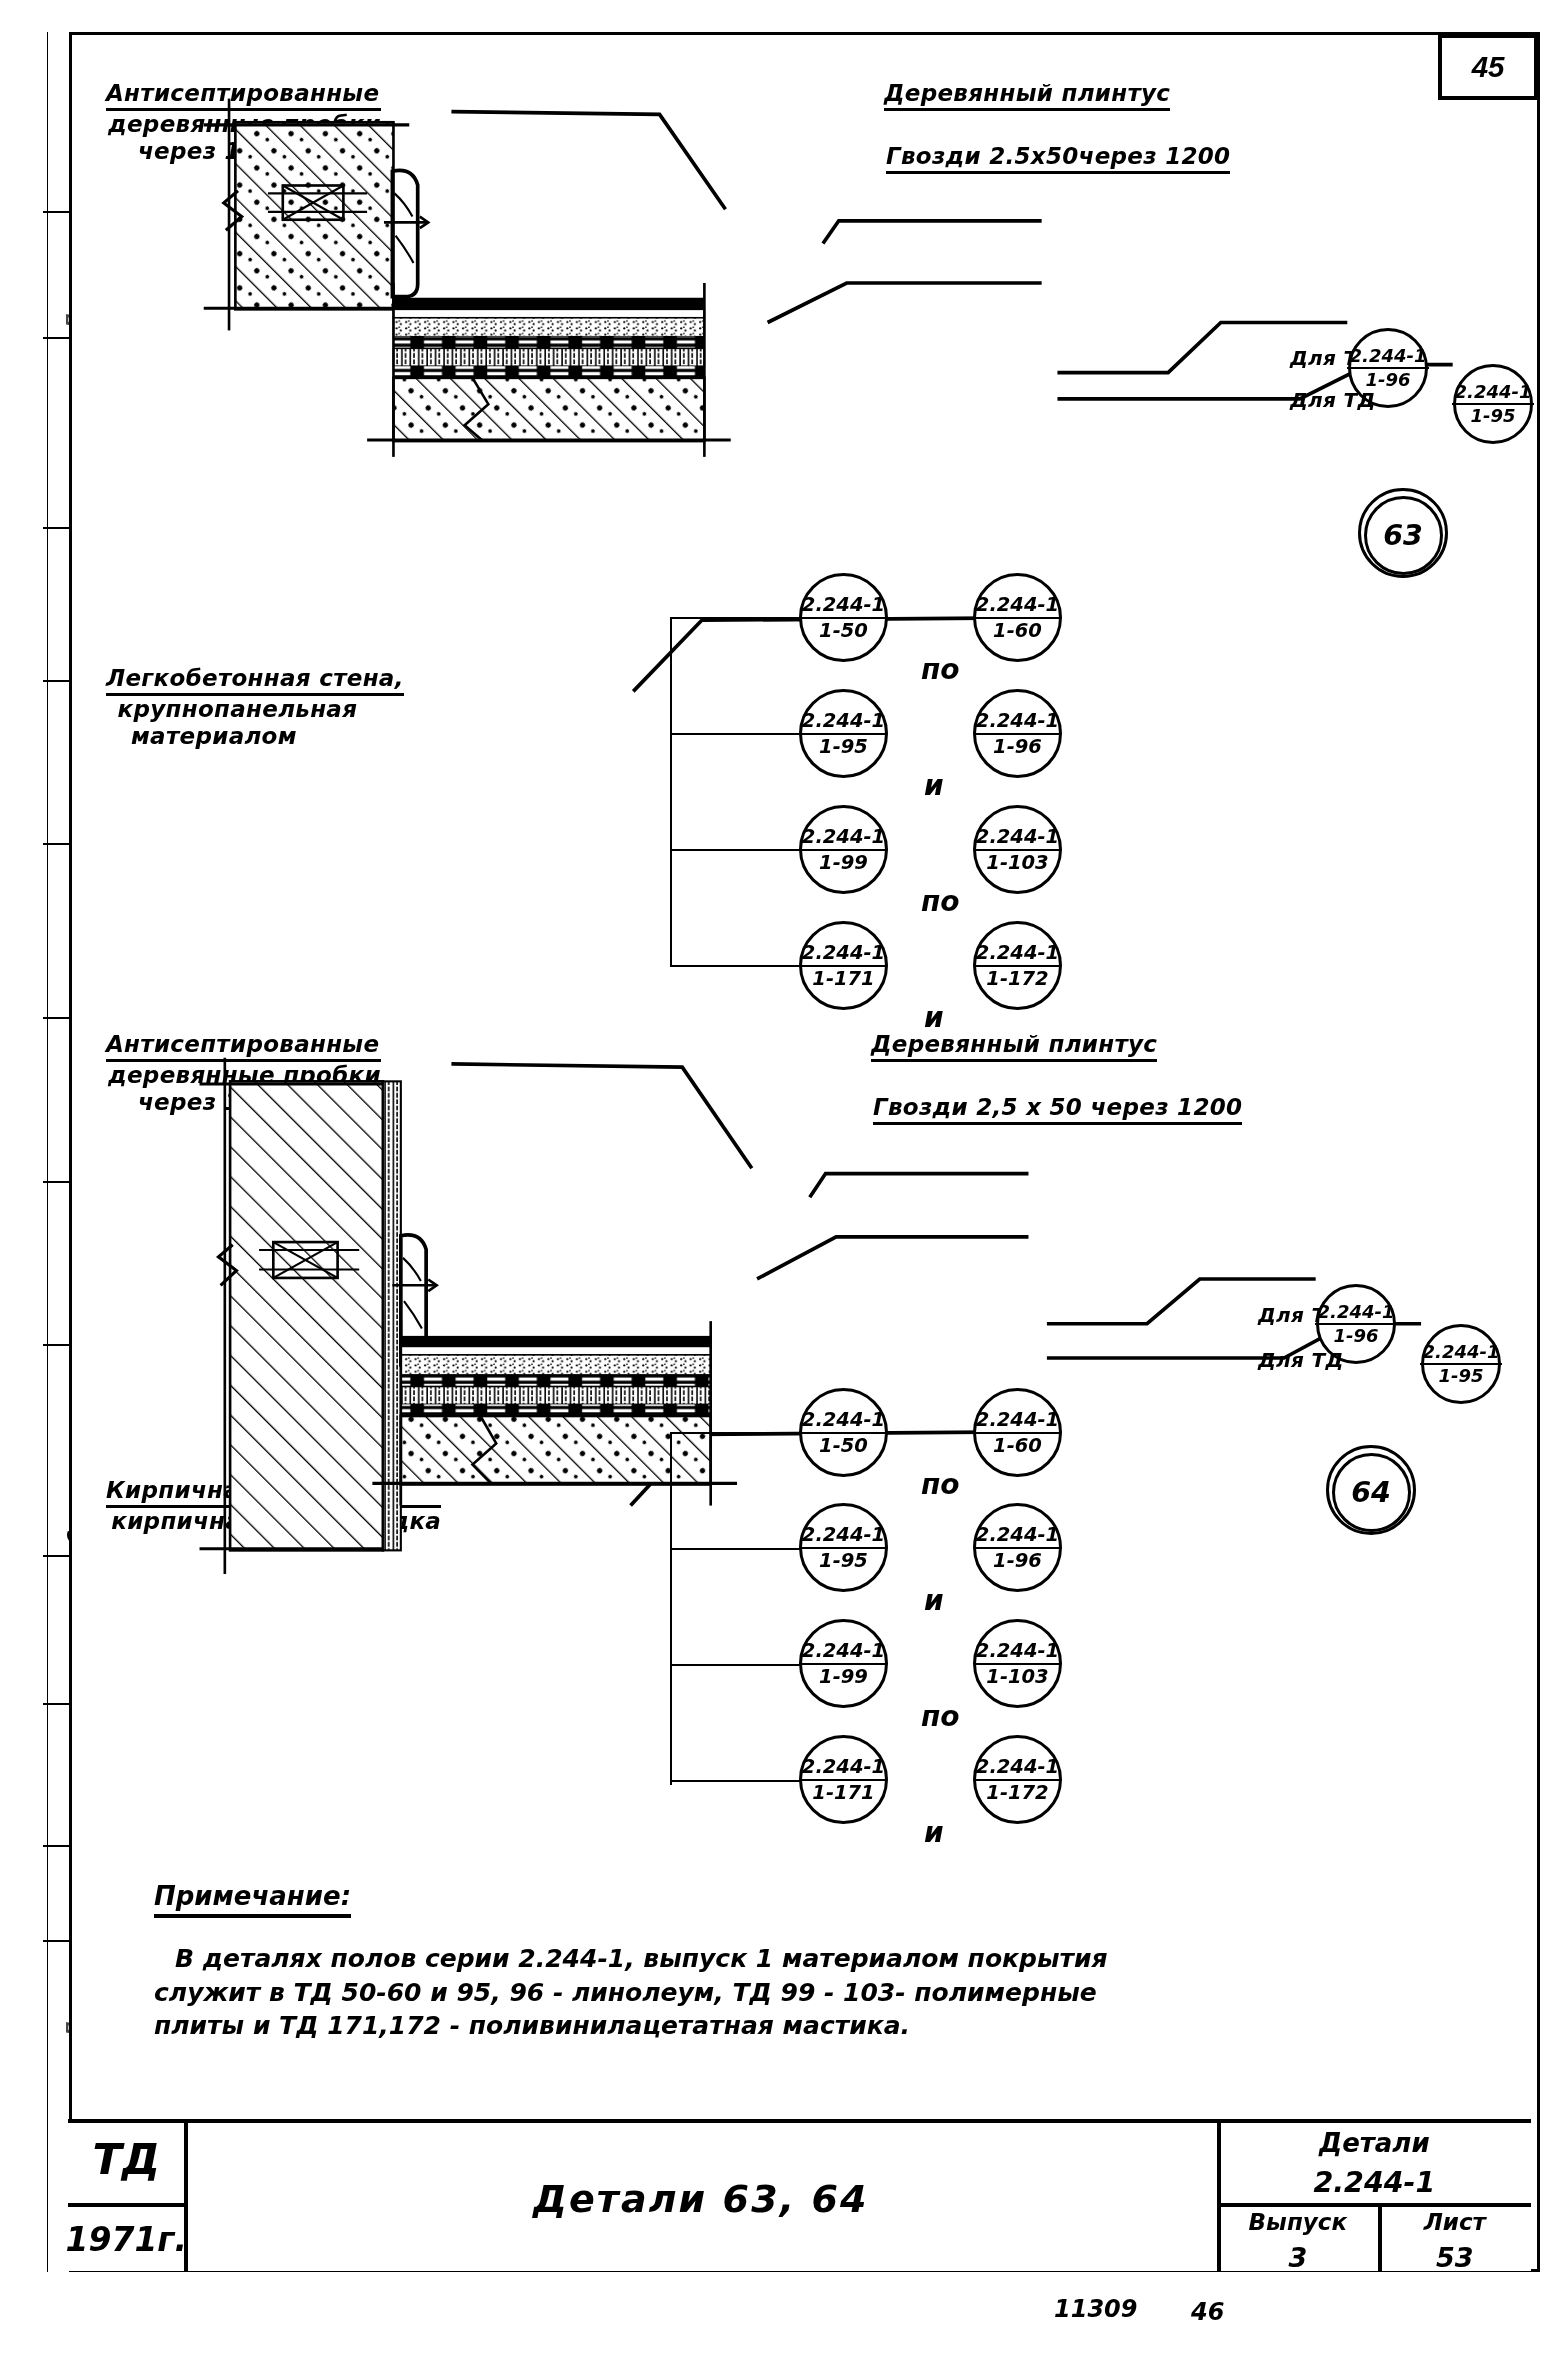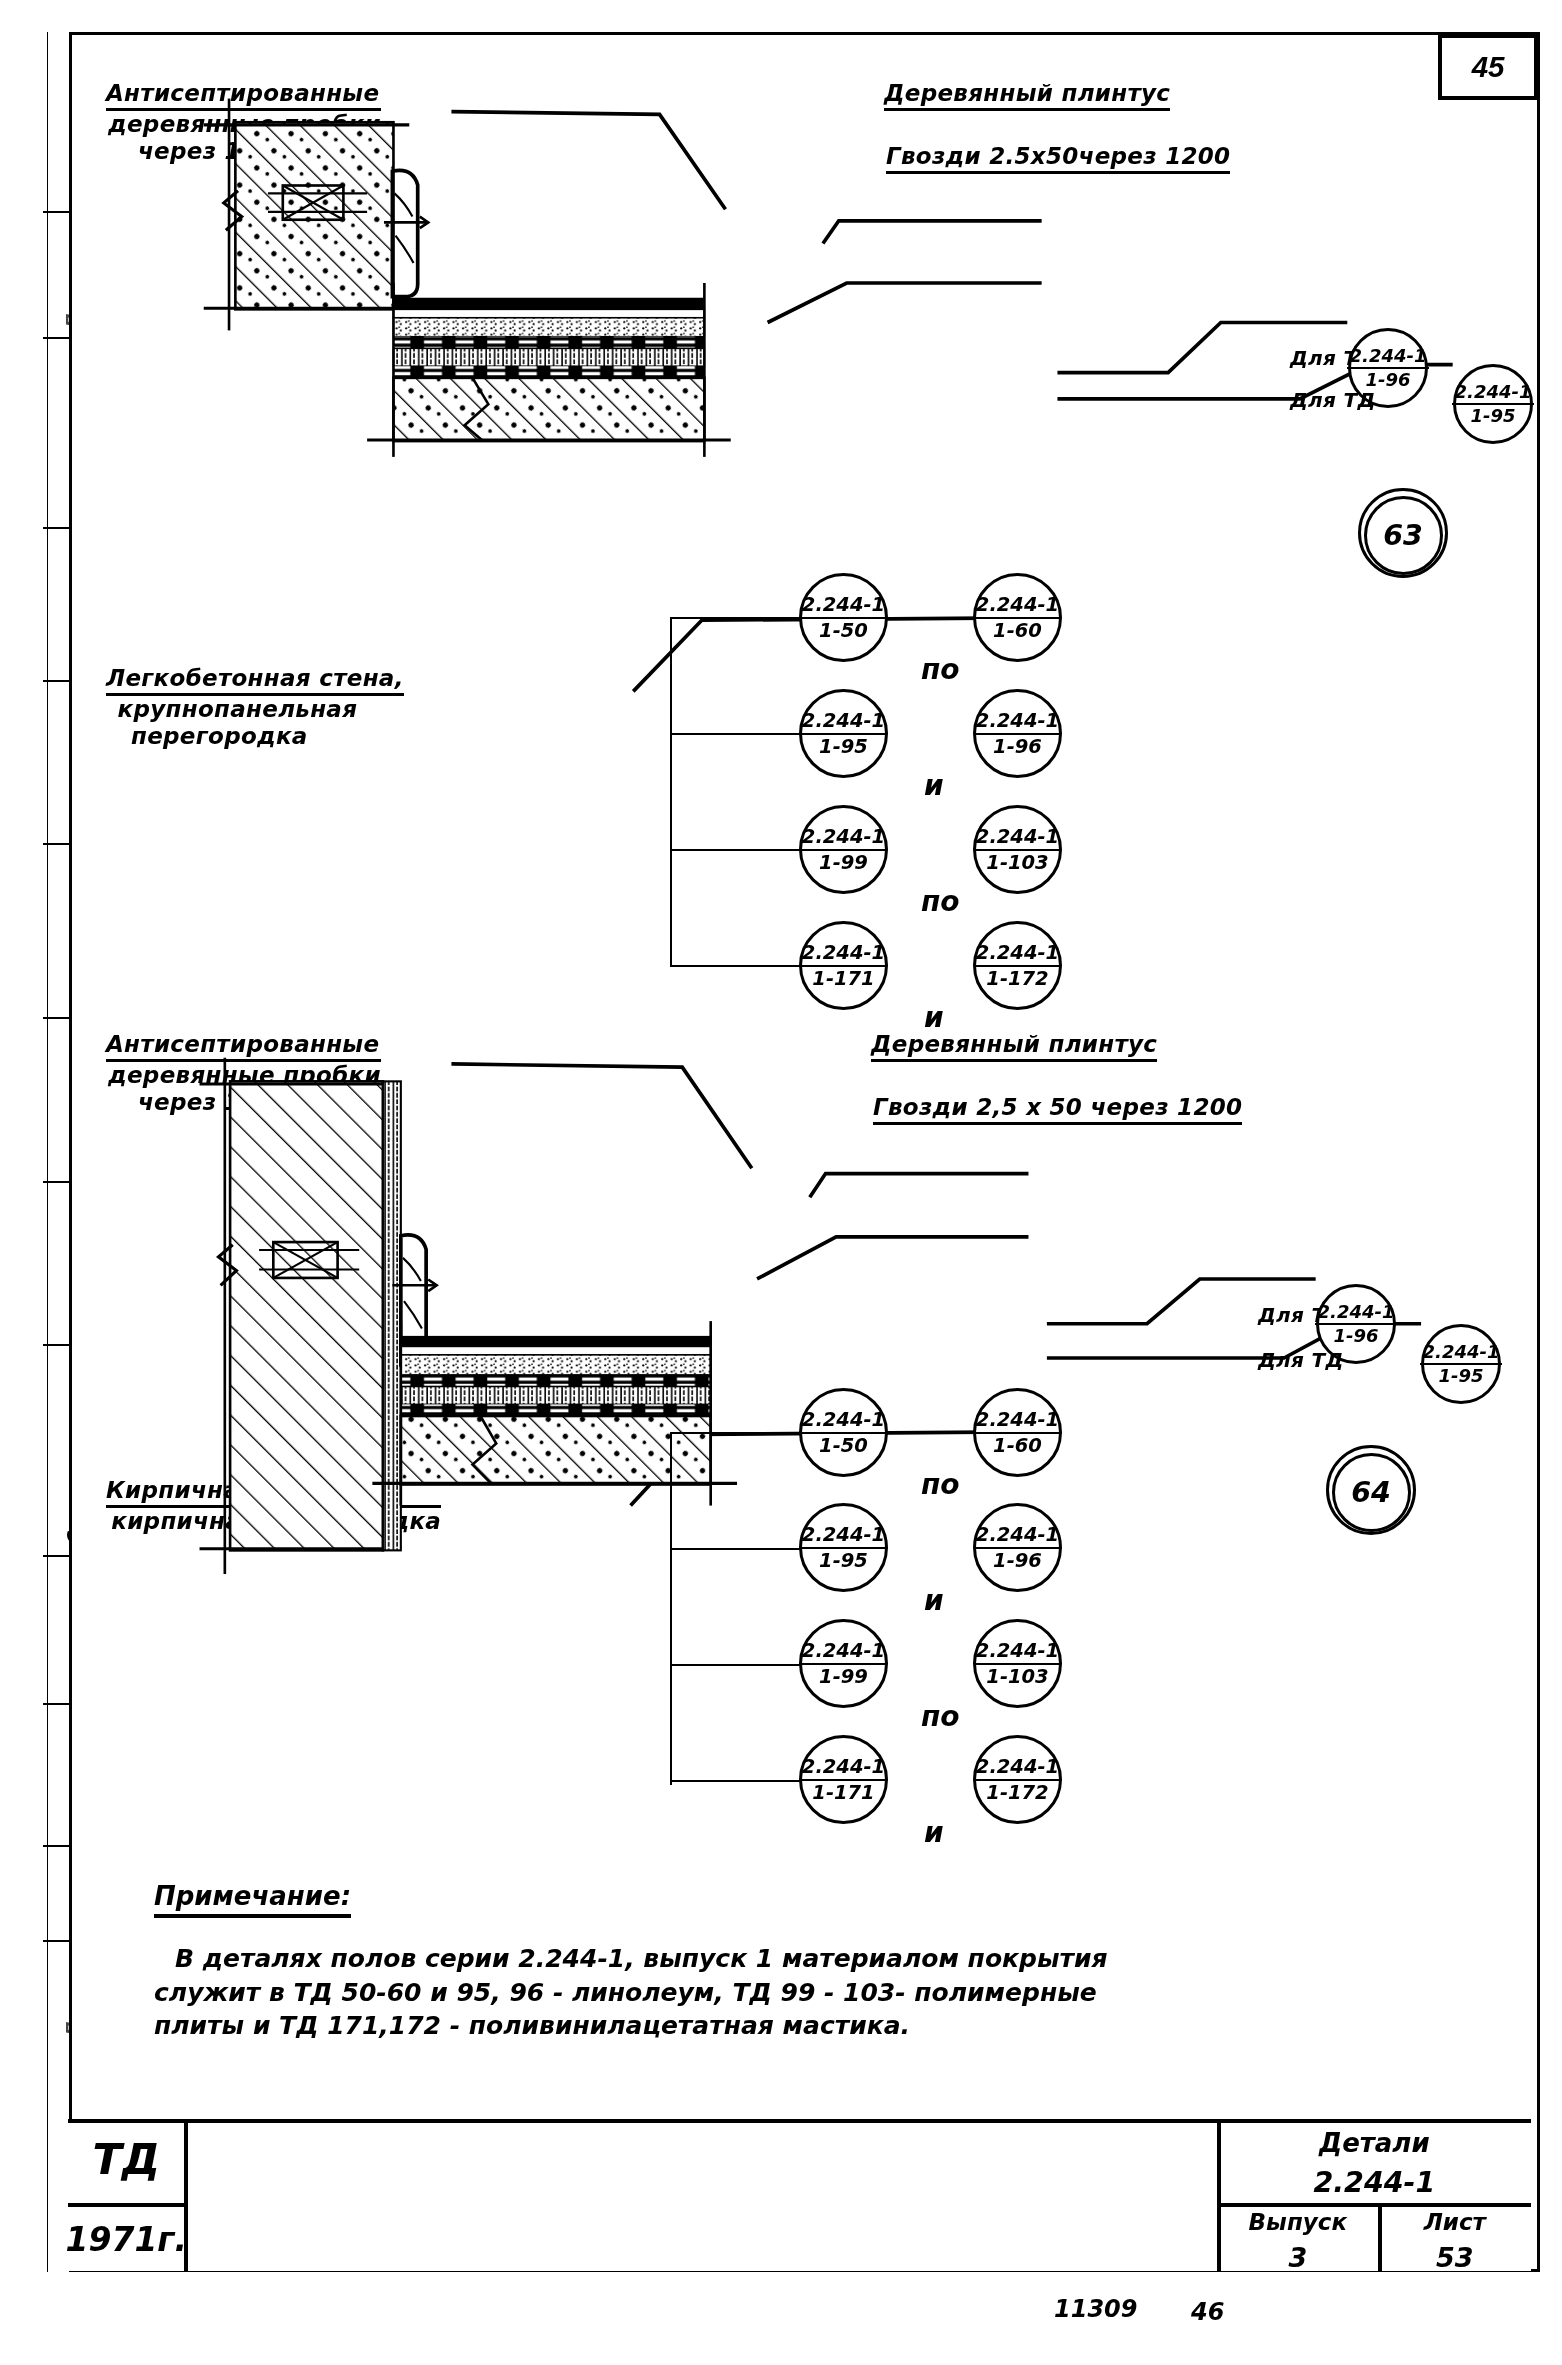--- a/index.html
+++ b/index.html
@@ -127,21 +127,21 @@
       <span class="l1 ul">Деревянный плинтус</span>
     </div>
 
     <div class="lbl hw" style="left:814px;top:108px;font-size:23px">
       <span class="l1 ul">Гвозди 2.5x50через 1200</span>
     </div>
 
     <div class="lbl hw" style="left:34px;top:630px;font-size:23px">
       <span class="l1 ul">Легкобетонная стена,</span>
       <span class="l2" style="padding-left:11.6px">крупнопанельная</span>
-      <span class="l3" style="padding-left:25px">перегородка</span>
+      <span class="l3" style="padding-left:25px">материалом</span>
     </div>
 
     <svg class="dw" style="left:0;top:0;width:1465px;height:2235px" viewBox="0 0 2780 4240" width="1465" height="2235">
       <defs>
         <pattern id="lwc" width="46" height="46" patternUnits="userSpaceOnUse" patternTransform="rotate(-45)">
           <rect width="46" height="46" fill="#fff"></rect>
           <line x1="0" y1="0" x2="0" y2="46" stroke="#000" stroke-width="5"></line>
           <circle cx="24" cy="12" r="5" fill="#000"></circle>
           <circle cx="30" cy="34" r="3.5" fill="#000"></circle>
         </pattern>
@@ -404,20 +404,21 @@
 
     <div class="tb" style="left:-3.7px;top:2084px;width:1463px;height:152px;border-top:4.7px solid #000;">
       <div class="vsep" style="left:116px"></div>
       <div class="vsep" style="left:1149px"></div>
       <div class="vsep" style="left:1310px;top:80px"></div>
       <div class="hsep" style="left:0;top:80px;width:116px"></div>
       <div class="hsep" style="left:1149px;top:80px;width:314px"></div>
 
       <div class="cell" style="left:0;top:0;width:116px;height:71px;font-size:43px">ТД</div>
       <div class="cell" style="left:0;top:80px;width:116px;height:72px;font-size:33px">1971г.</div>
+      <div class="cell" style="left:116px;top:0;width:1033px;height:152px;font-size:38px;letter-spacing:2.1px">Детали  63, 64</div>
       <div class="cell" style="left:1149px;top:0;width:314px;height:39px;font-size:26px">Детали</div>
       <div class="cell" style="left:1149px;top:39px;width:314px;height:41px;font-size:28.5px">2.244-1</div>
       <div class="cell" style="left:1149px;top:80px;width:161px;height:37px;font-size:23px">Выпуск</div>
       <div class="cell" style="left:1149px;top:117px;width:161px;height:35px;font-size:27px">3</div>
       <div class="cell" style="left:1310px;top:80px;width:153px;height:37px;font-size:23px">Лист</div>
       <div class="cell" style="left:1310px;top:117px;width:153px;height:35px;font-size:27px">53</div>
     </div>
 
   </div>
 

